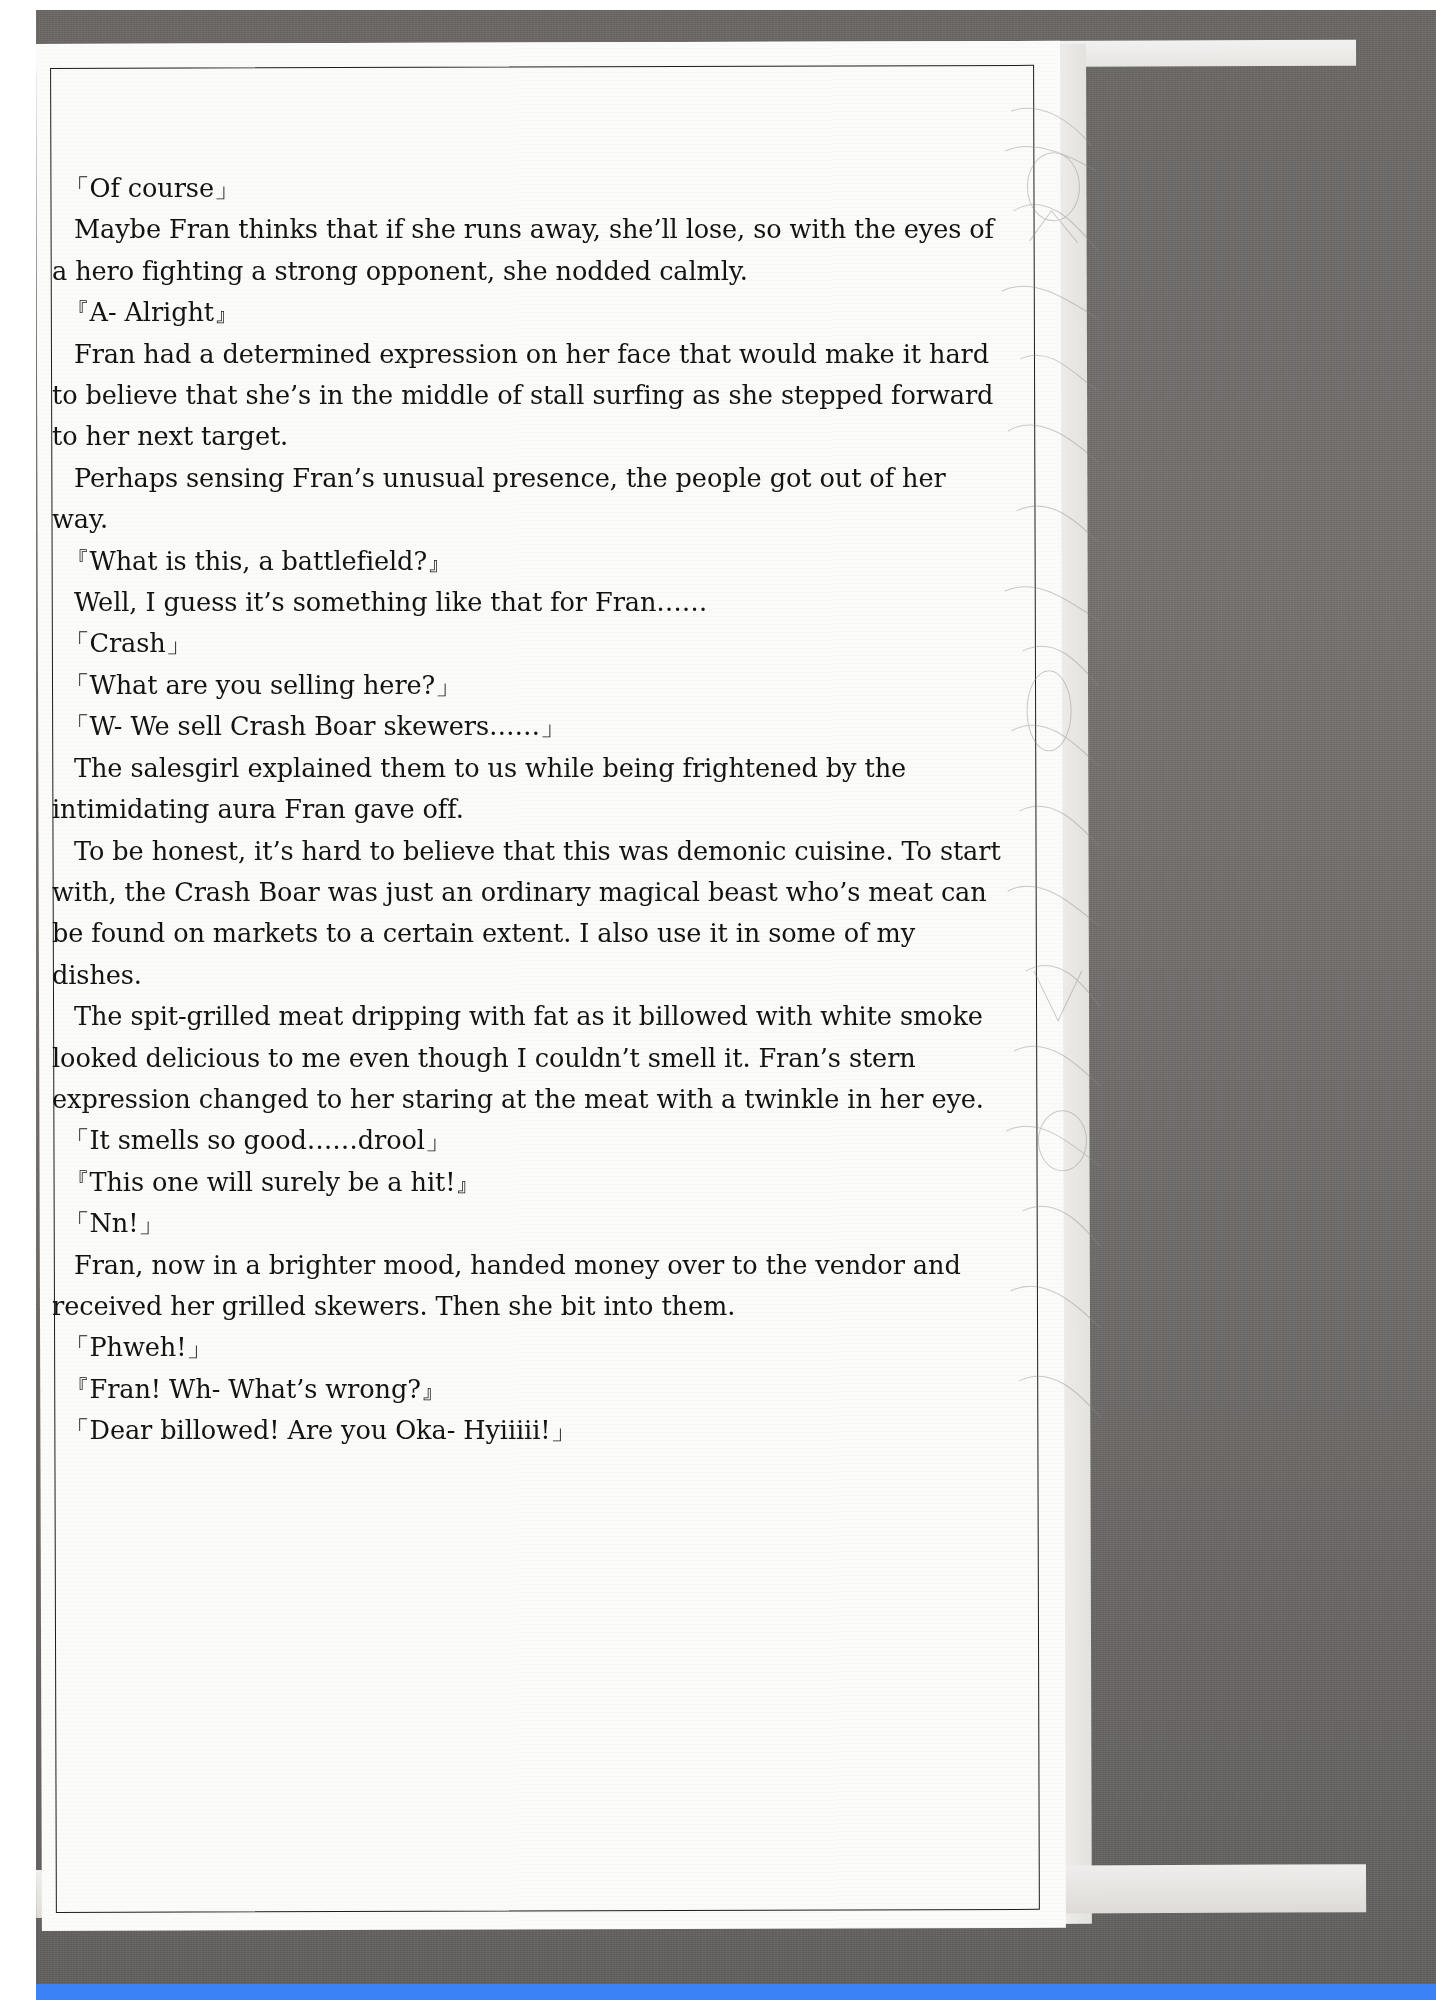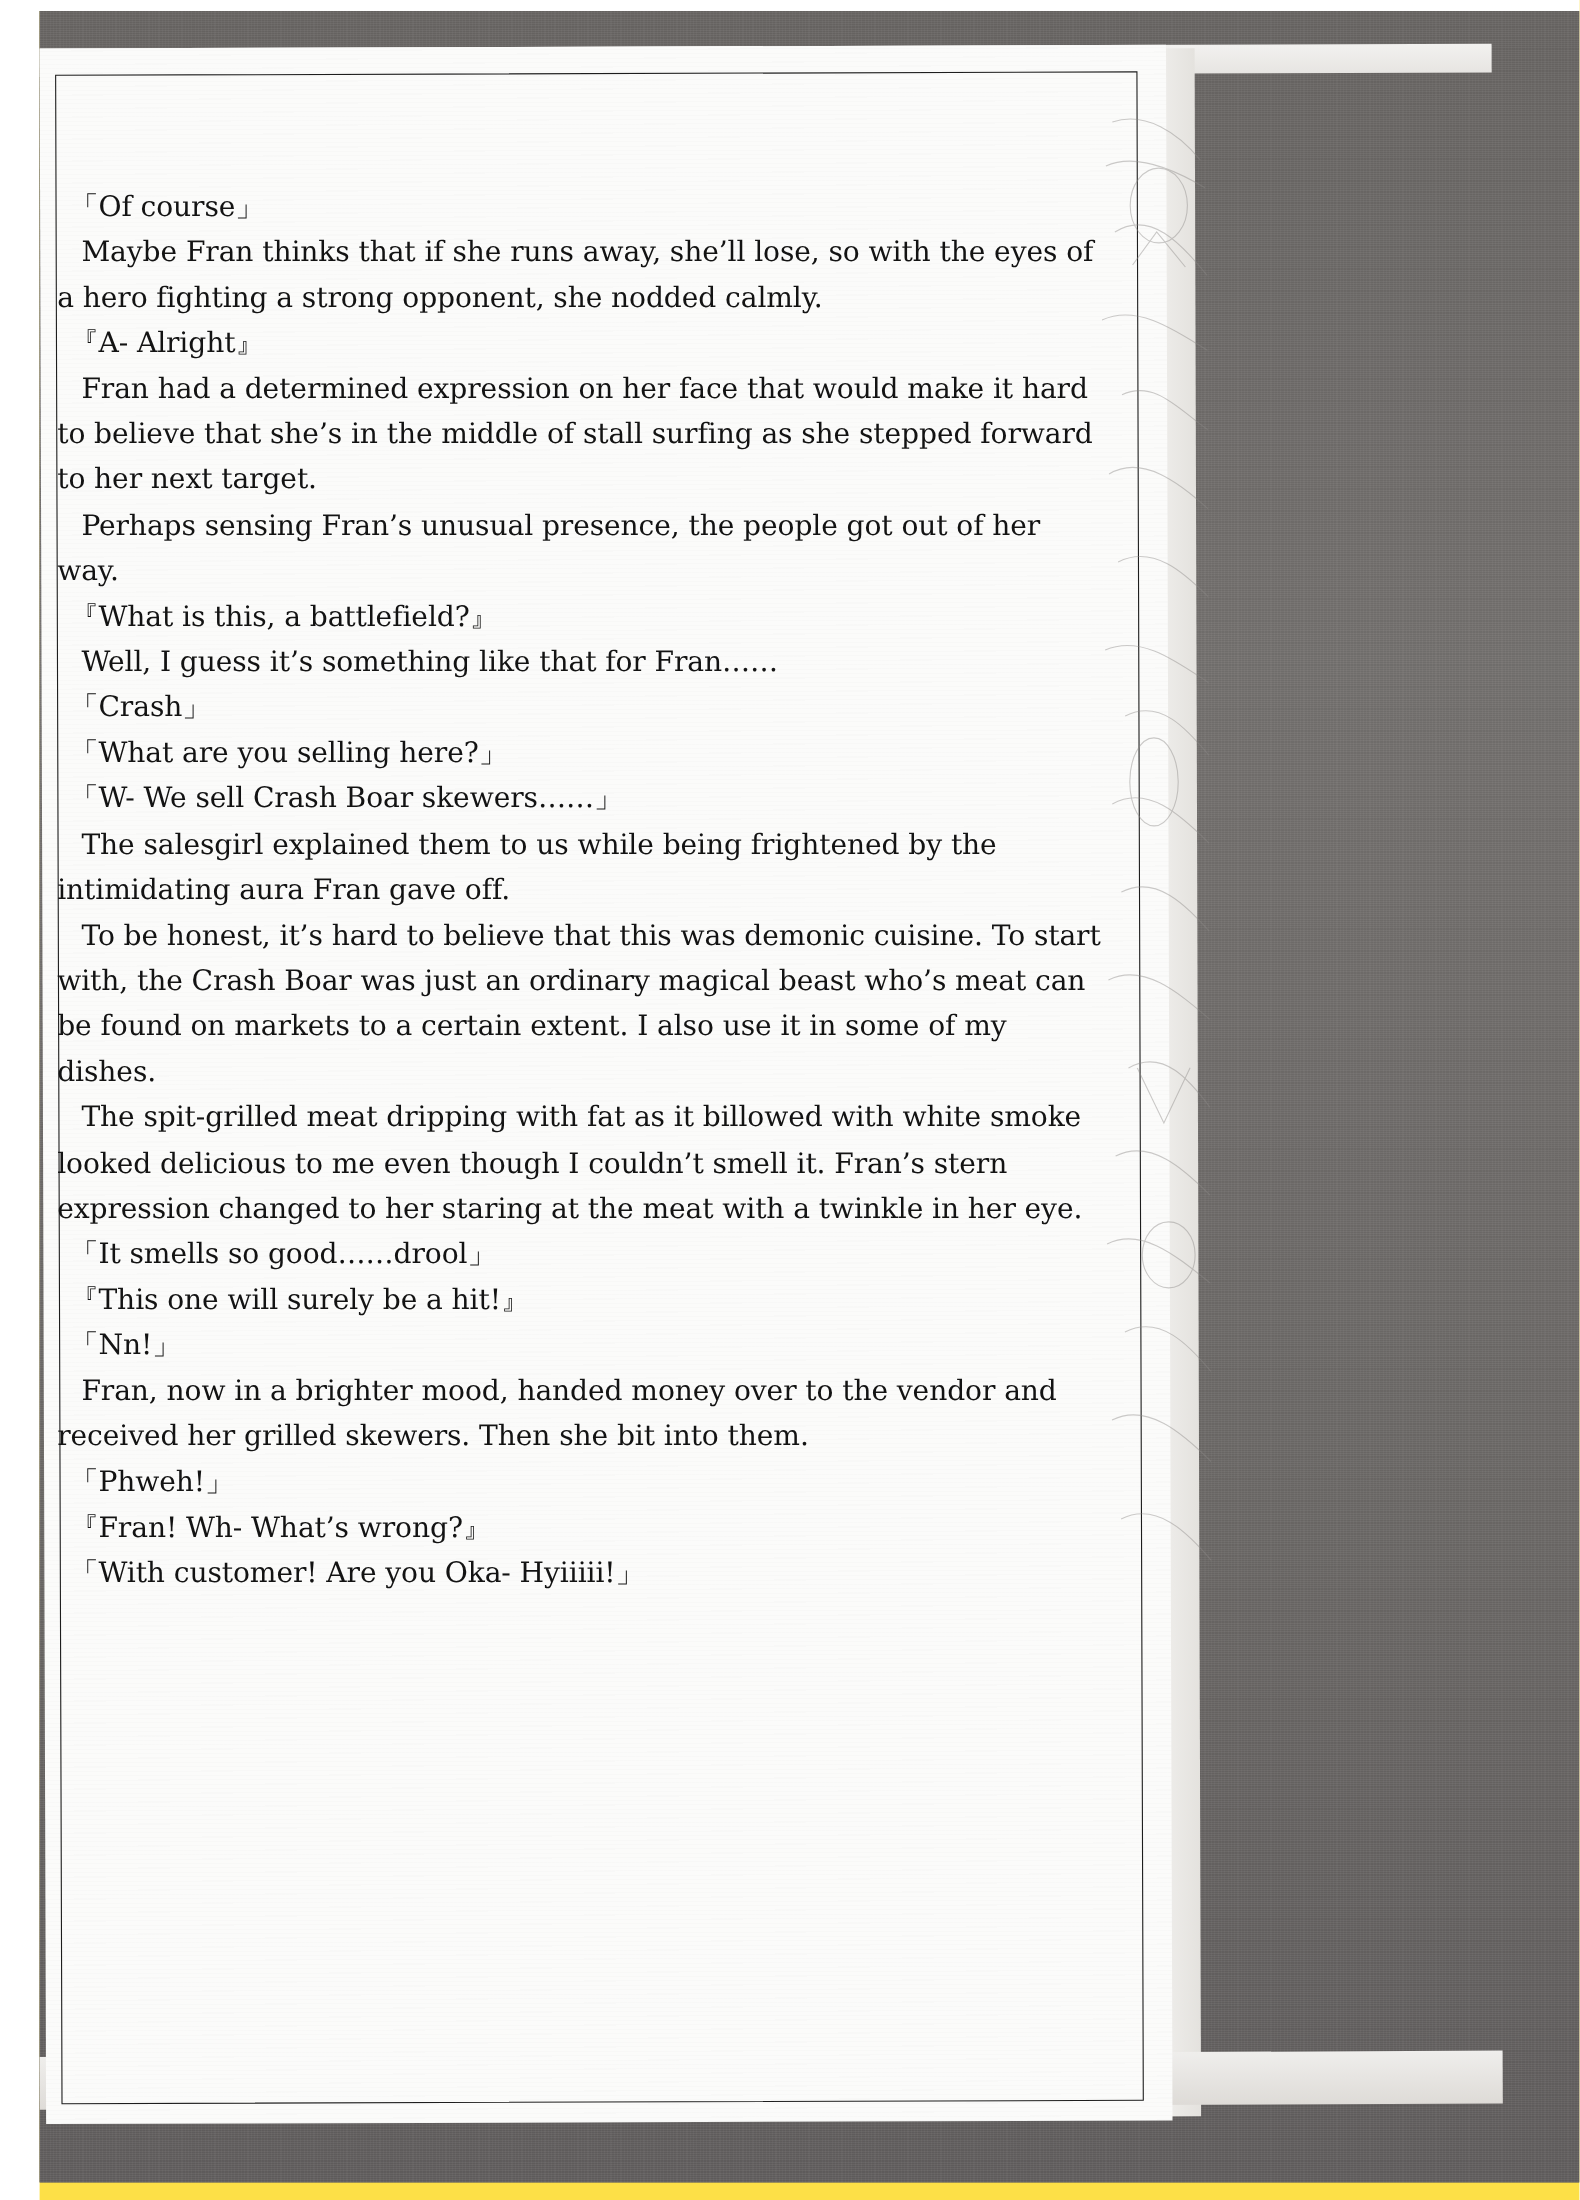--- a/index.html
+++ b/index.html
@@ -2,21 +2,21 @@
 <html><head>
 <meta charset="utf-8">
 <style>
   html,body{margin:0;padding:0;background:#ffffff;}
   body{width:1436px;height:2000px;overflow:hidden;font-family:"DejaVu Serif", serif;}
 
   
   .scan{
     position:relative;
     width:1436px;height:2000px;
-    background:#fde047;
+    background:#3b82f6;
     overflow:hidden;
   }
 
   
   .scan-frame{
     position:absolute;
     left:36px;top:10px;
     width:1400px;height:1974px;
     background:#6e6b69;
     background-image:
@@ -166,16 +166,16 @@
     <p class="p-quote">「W- We sell Crash Boar skewers……」</p>
     <p class="p-indent">The salesgirl explained them to us while being frightened by the intimidating aura Fran gave off.</p>
     <p class="p-indent">To be honest, it’s hard to believe that this was demonic cuisine. To start with, the Crash Boar was just an ordinary magical beast who’s meat can be found on markets to a certain extent. I also use it in some of my dishes.</p>
     <p class="p-indent">The spit-grilled meat dripping with fat as it billowed with white smoke looked delicious to me even though I couldn’t smell it. Fran’s stern expression changed to her staring at the meat with a twinkle in her eye.</p>
     <p class="p-quote"><span>「It smells so good……</span><span class="it">drool</span><span>」</span></p>
     <p class="p-quote">『This one will surely be a hit!』</p>
     <p class="p-quote">「Nn!」</p>
     <p class="p-indent">Fran, now in a brighter mood, handed money over to the vendor and received her grilled skewers. Then she bit into them.</p>
     <p class="p-quote">「Phweh!」</p>
     <p class="p-quote">『Fran! Wh- What’s wrong?』</p>
-    <p class="p-quote">「With customer! Are you Oka- Hyiiiii!」</p>
+    <p class="p-quote">「Dear billowed! Are you Oka- Hyiiiii!」</p>
   </div>
 
 </div>
 
 </body></html>

